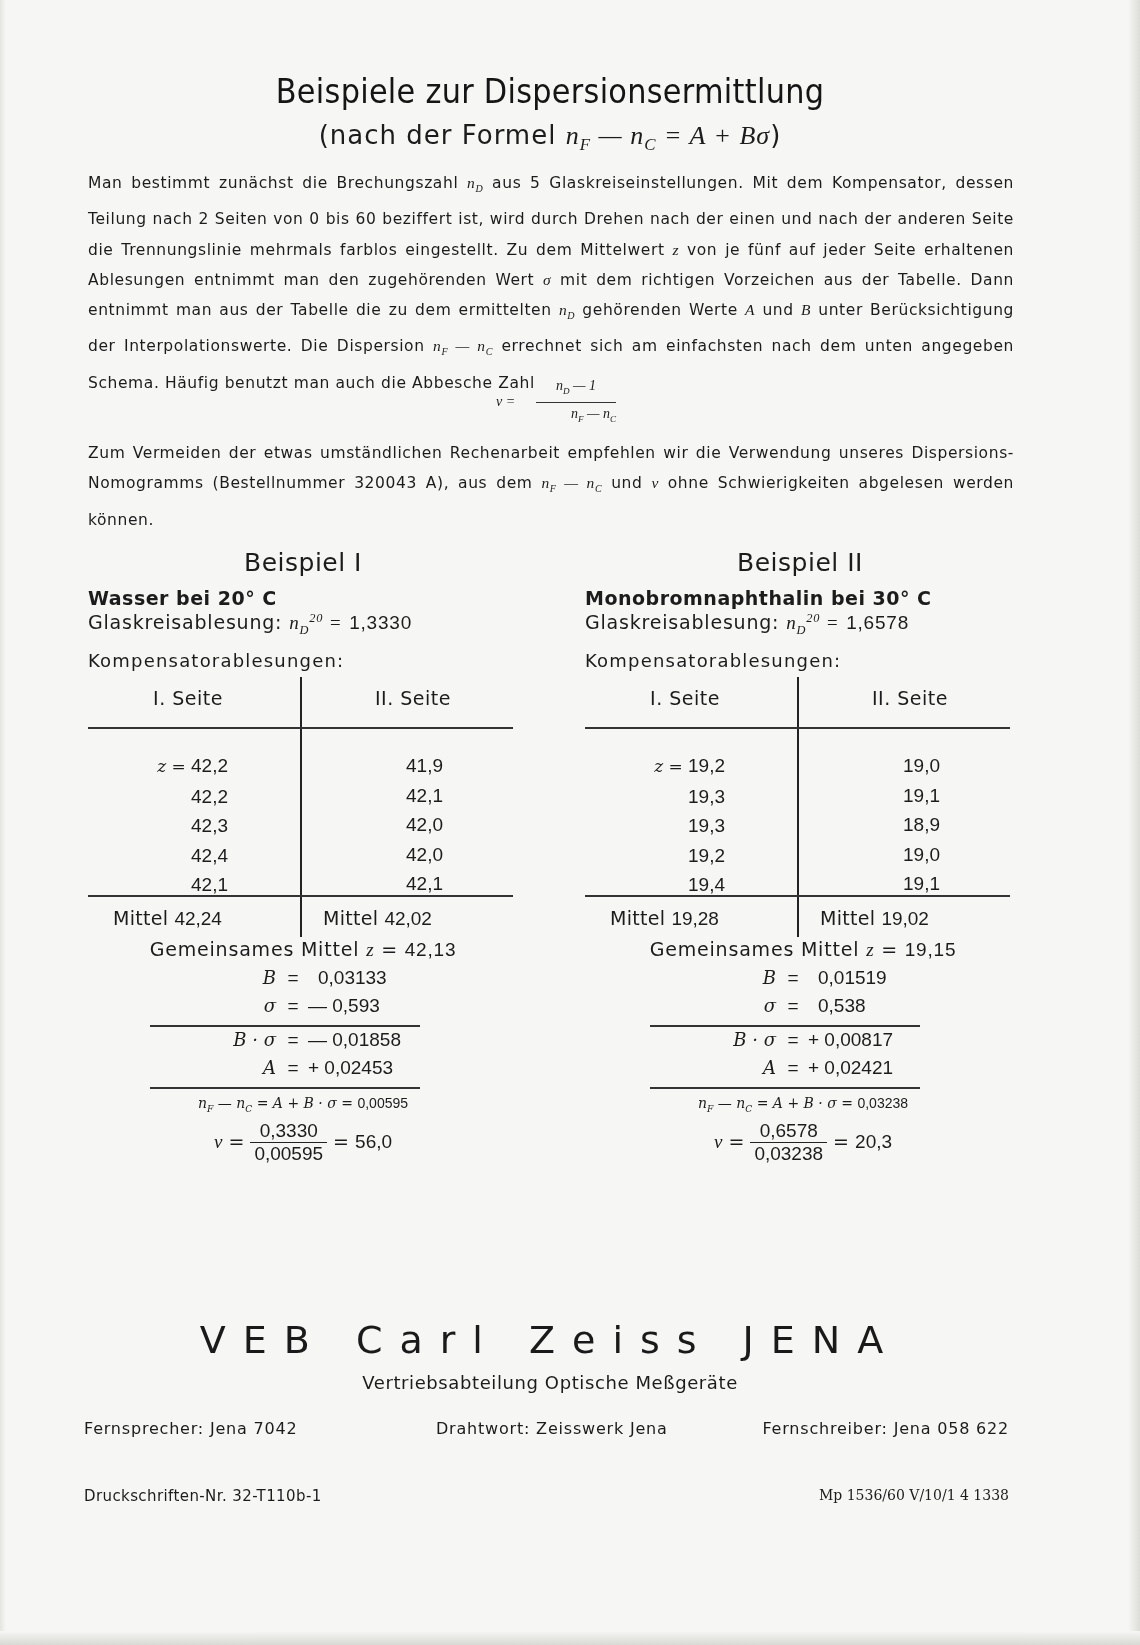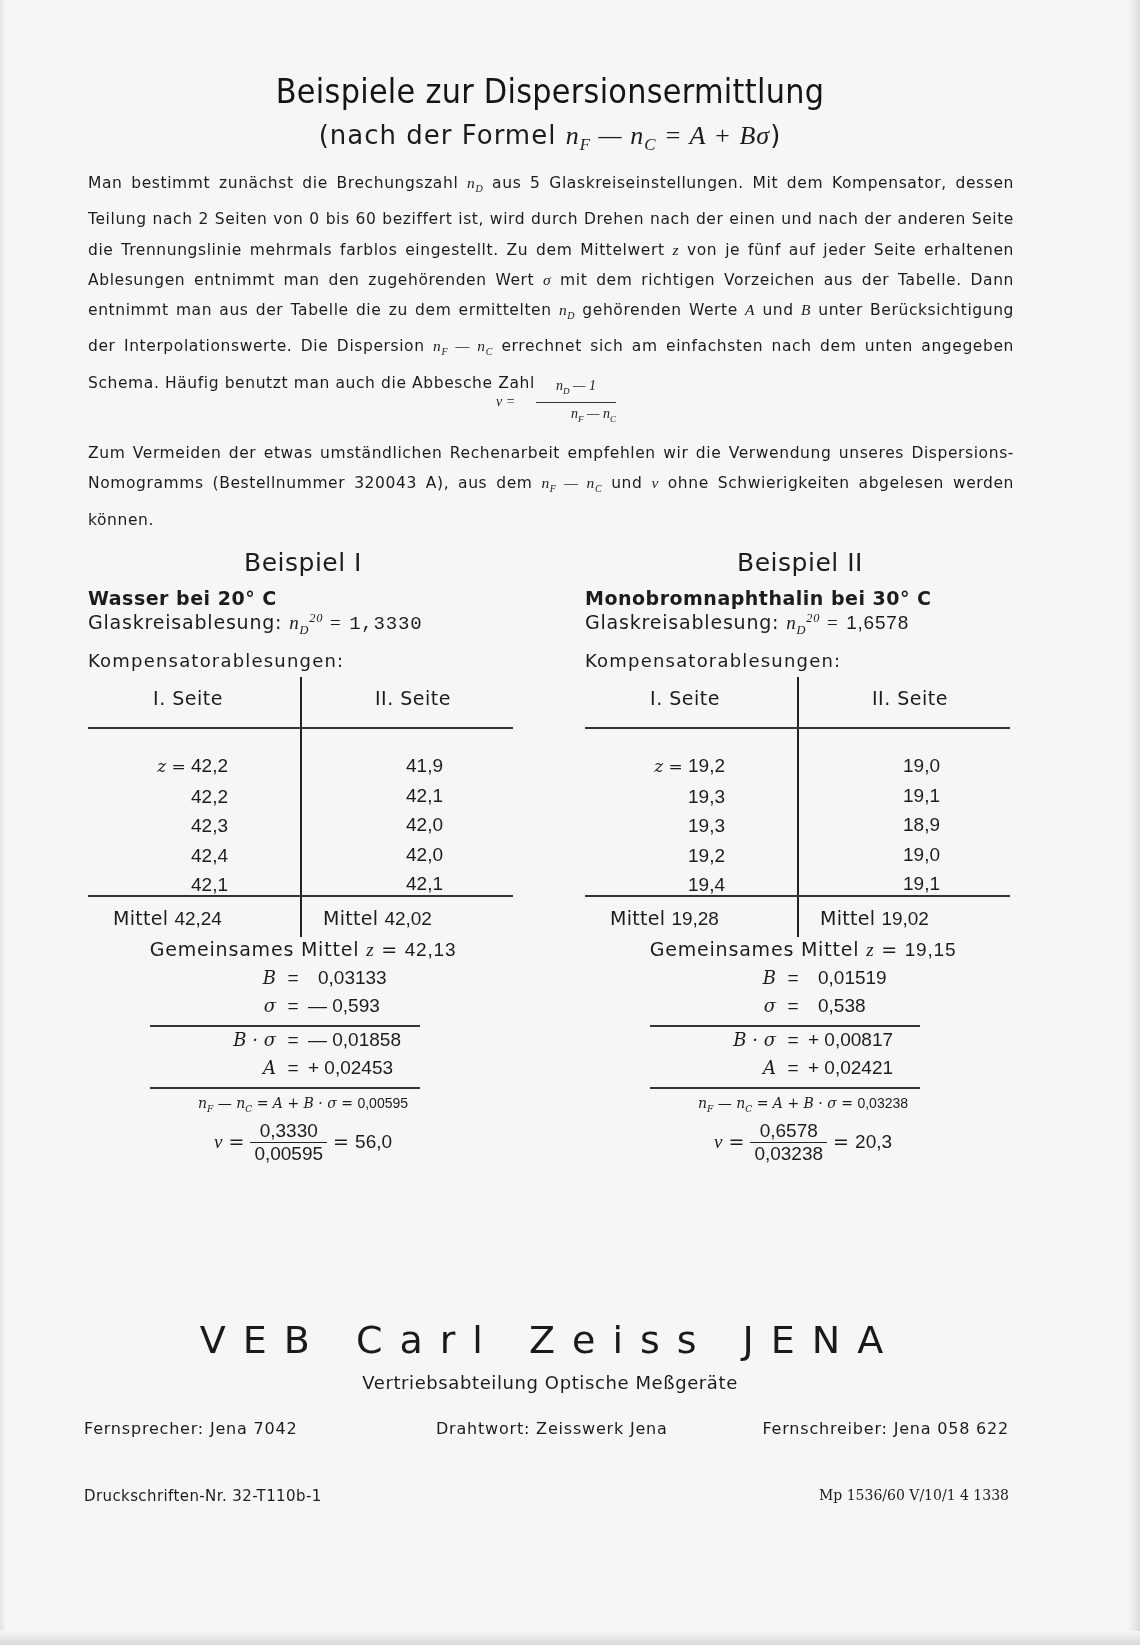--- a/index.html
+++ b/index.html
@@ -122,21 +122,21 @@
   <div class="intro2">
     <p><span>Zum Vermeiden der etwas umständlichen Rechenarbeit empfehlen wir die Verwendung unseres Dispersions-Nomogramms (Bestellnummer 320043 A), aus dem </span><span class="mathn">n<sub>F</sub> — n<sub>C</sub></span><span> und </span><span class="mathn">ν</span><span> ohne Schwierigkeiten abgelesen werden können.</span></p>
   </div>
 
   <div class="example ex1">
     <div class="ex-heading">Beispiel I</div>
     <div class="ex-substance">Wasser bei 20° C</div>
     <div class="ex-reading">
       <span>Glaskreisablesung:</span>
       <span class="mathn">n<sub>D</sub><sup>20</sup> =</span>
-      <span style="font-family:Liberation Mono, monospace">1,3330</span>
+      <span style="font-family:Liberation Sans, sans-serif">1,3330</span>
     </div>
     <div class="ex-komp">Kompensatorablesungen:</div>
     <div class="ex-table">
       <div class="vline"></div>
       <div class="hdr c1">I. Seite</div>
       <div class="hdr c2">II. Seite</div>
       <div class="rule1"></div>
       <div class="col col1">
         <div><span class="zlabel">z =</span> <span>42,2</span></div>
         <div>42,2</div>

